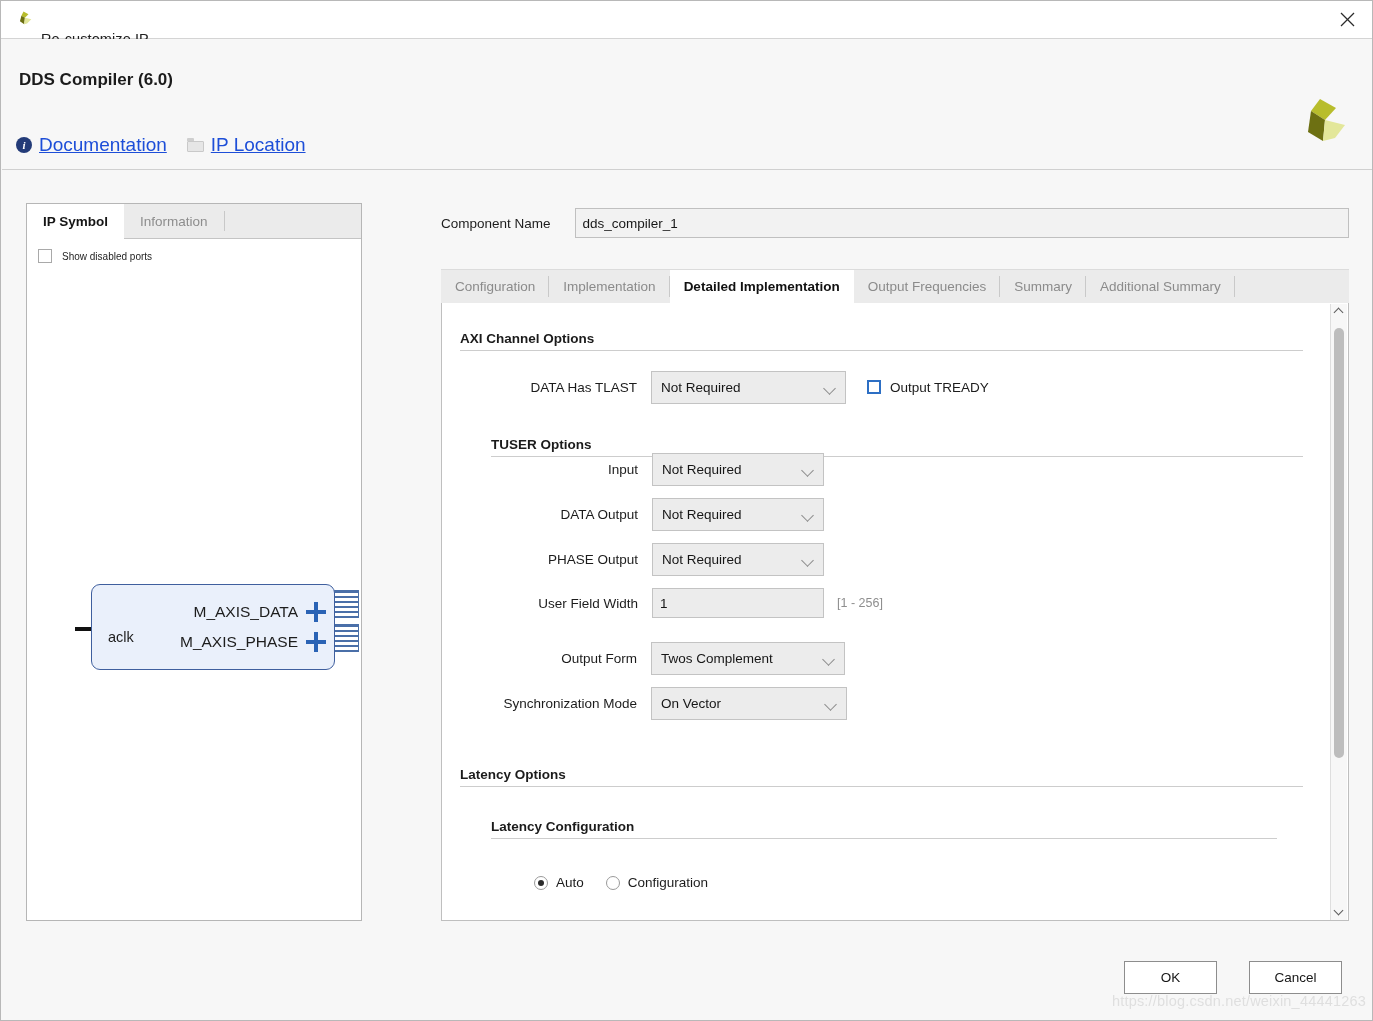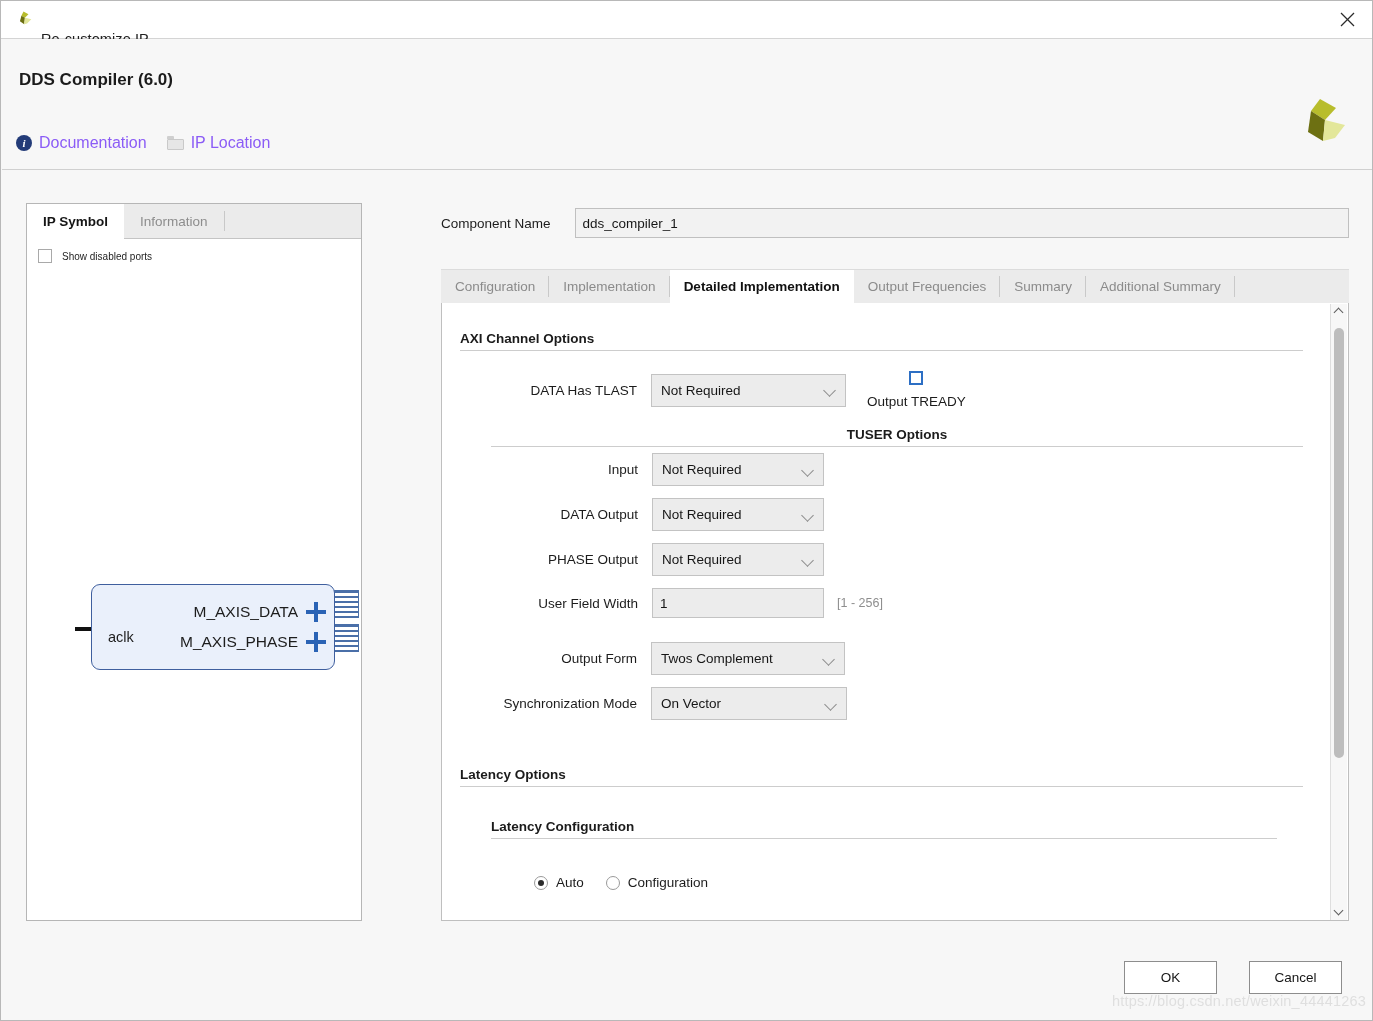--- a/index.html
+++ b/index.html
@@ -81,22 +81,23 @@
     align-items: center;
     gap: 20px;
   }
   .hlink {
     display: flex;
     align-items: center;
     gap: 7px;
     cursor: pointer;
   }
   .hlink-label {
-    font-size: 16px;
-    color: #8b5cf6;
+    font-size: 19px;
+    color: #1d4ed8;
+    text-decoration: underline;
   }
   .info-icon {
     width: 16px; height: 16px;
     border-radius: 50%;
     background: #233b78;
     color: #ffffff;
     font-size: 11px;
     font-weight: bold;
     font-style: italic;
     font-family: "Liberation Serif", serif;
@@ -425,24 +426,22 @@
     color: #151515;
   }
   .range-hint {
     font-size: 12.5px;
     color: #8e8e8e;
     margin-left: 13px;
     white-space: nowrap;
   }
   .cb-row {
     display: flex;
-    align-items: center;
     gap: 9px;
     cursor: pointer;
-    flex-direction: column;
   }
   .cb-label { font-size: 13.5px; color: #1c1c1c; }
 
   .radio-row {
     position: absolute;
     display: flex;
     align-items: center;
     gap: 8px;
   }
   .radio {
@@ -666,21 +665,21 @@
           <span class="combo" style="width:195px; margin-left:14px;">
             <span>Not Required</span>
             <span class="chev"></span>
           </span>
           <span class="cb-row" style="margin-left:21px;">
             <span class="cb blue"></span>
             <span class="cb-label">Output TREADY</span>
           </span>
         </div>
 
-        <div class="sec" style="left:49px; top:124px; width:812px;text-align:center;">
+        <div class="sec" style="left:49px; top:134px; width:812px;">
           <div class="sec-title">TUSER Options</div>
           <div class="sec-rule"></div>
         </div>
 
         <div class="field-row" style="left:78px; top:150px;">
           <span class="field-label" style="width:118px;">Input</span>
           <span class="combo" style="width:172px; margin-left:14px;">
             <span>Not Required</span>
             <span class="chev"></span>
           </span>

